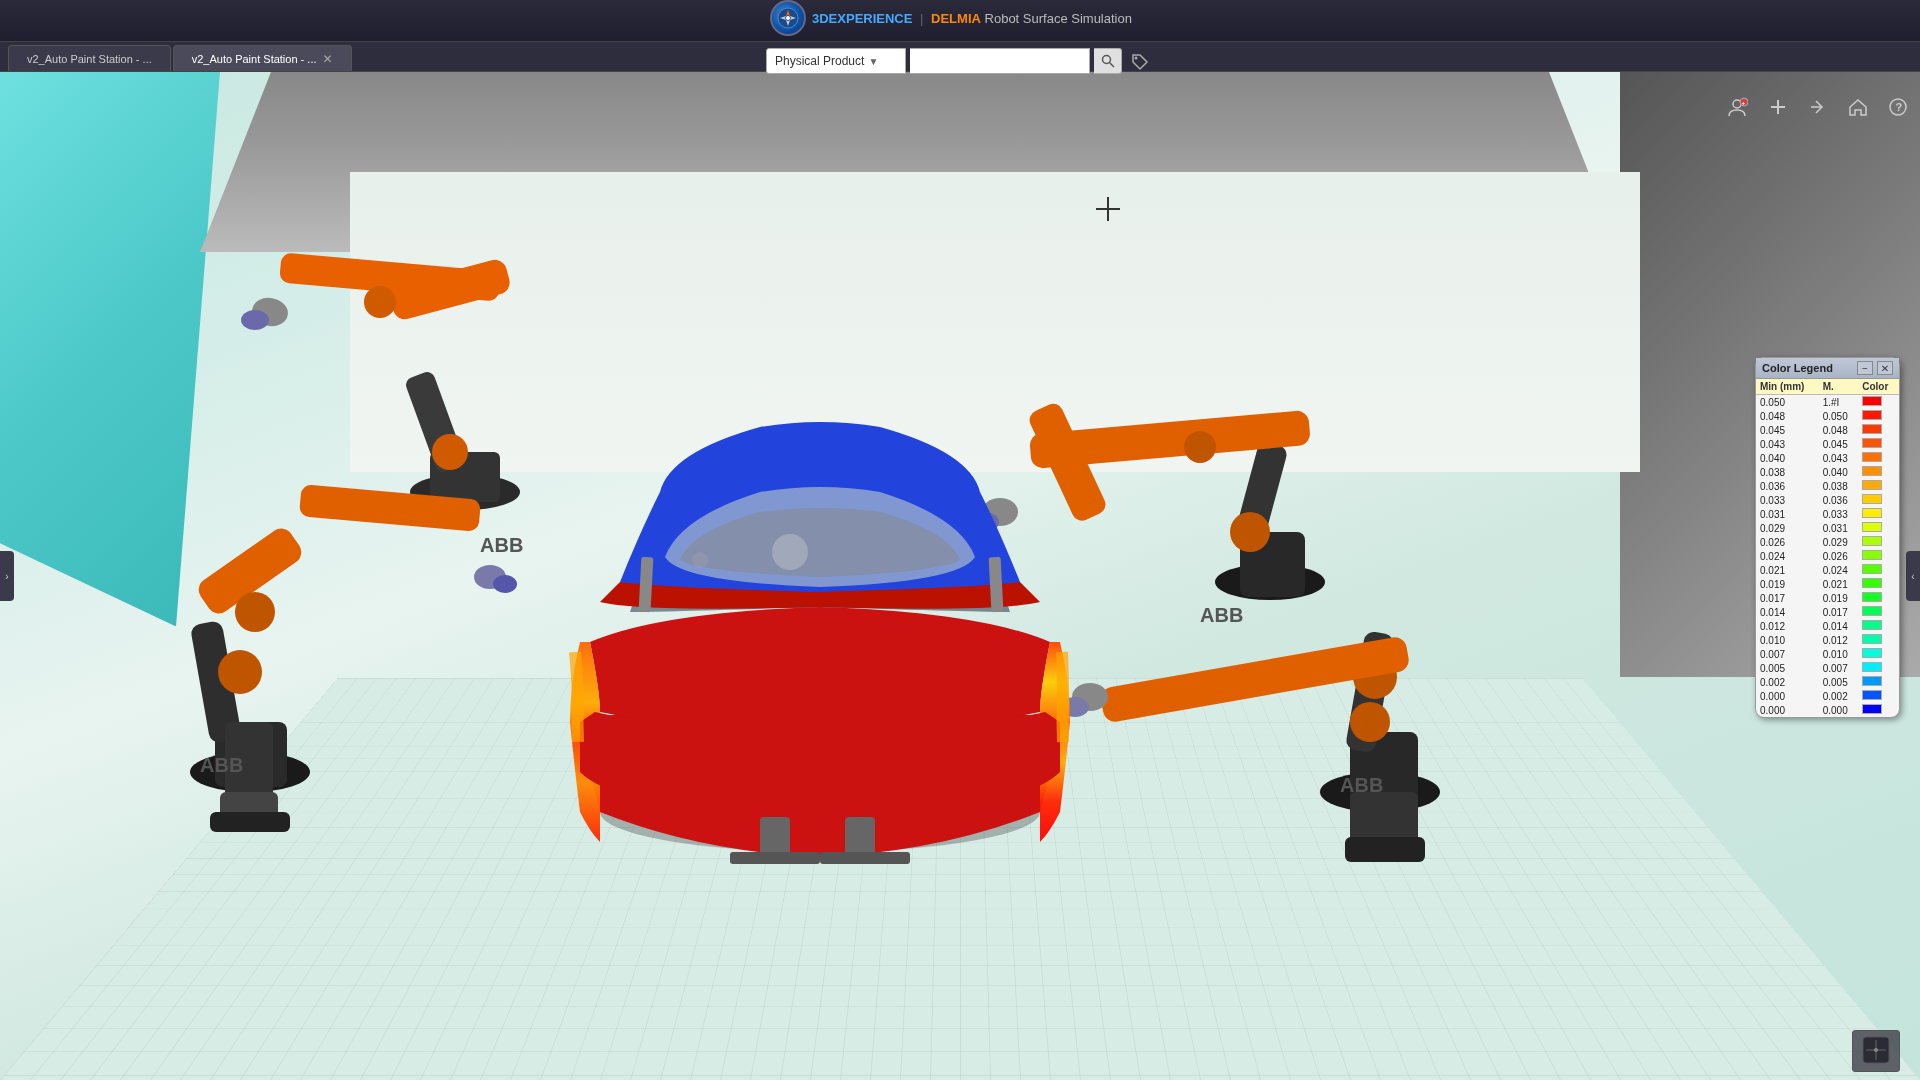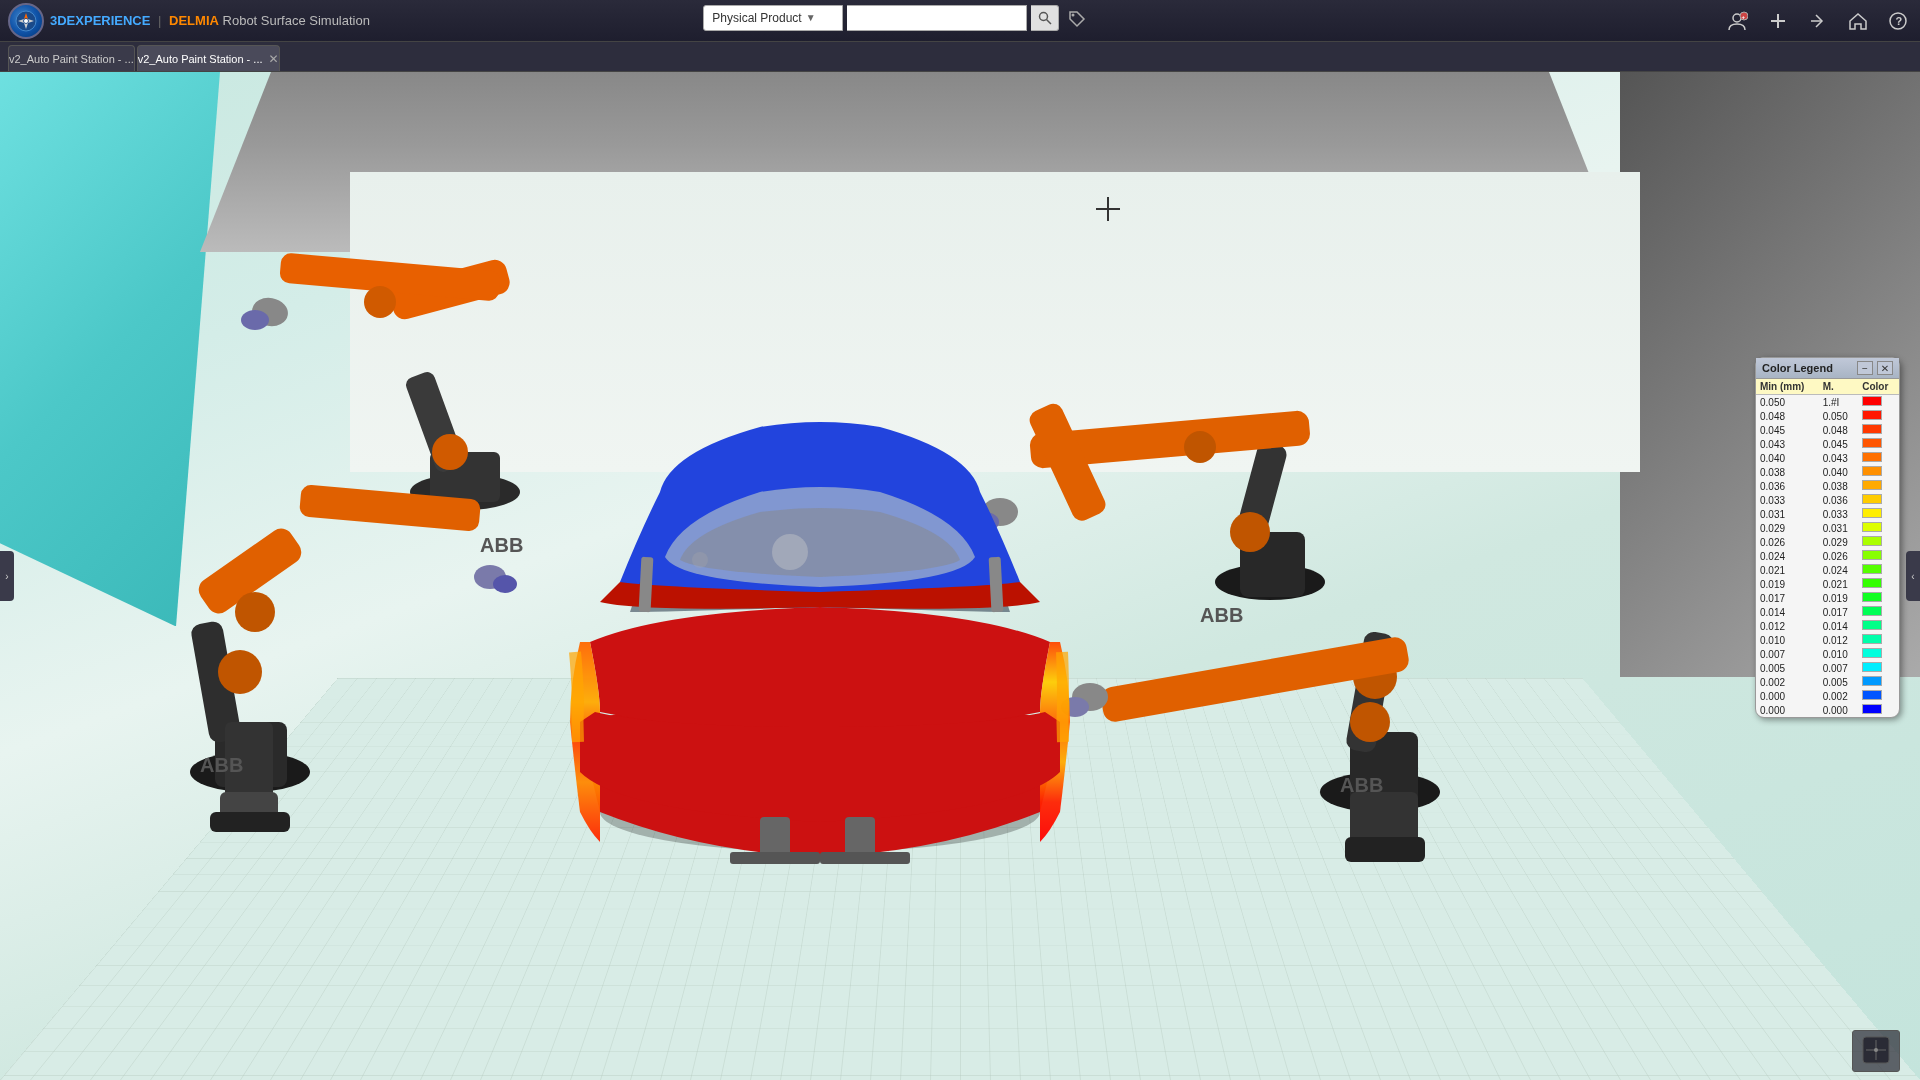--- a/index.html
+++ b/index.html
@@ -7,23 +7,24 @@
 
     
     #header {
       width: 100%;
       height: 42px;
       background: linear-gradient(180deg, #2a2a3a 0%, #1e1e2e 100%);
       border-bottom: 1px solid #444;
       display: flex;
       align-items: center;
       padding: 0 8px;
-      gap: 0;
+      gap: 12px;
       position: relative;
       z-index: 100;
+      flex-direction: column;
     }
     .logo-area {
       display: flex;
       align-items: center;
       gap: 6px;
       min-width: 380px;
     }
     .logo-compass {
       width: 36px;
       height: 36px;
@@ -123,21 +124,21 @@
       background: #2d2d3d;
       border-bottom: 1px solid #444;
       display: flex;
       align-items: flex-end;
       padding-left: 8px;
       position: relative;
       z-index: 90;
     }
     .tab {
       height: 26px;
-      padding: 0 0;
+      padding: 0 18px;
       background: #3a3a4a;
       border: 1px solid #555;
       border-bottom: none;
       border-radius: 4px 4px 0 0;
       font-size: 11px;
       color: #ccc;
       display: flex;
       align-items: center;
       gap: 6px;
       cursor: pointer;

